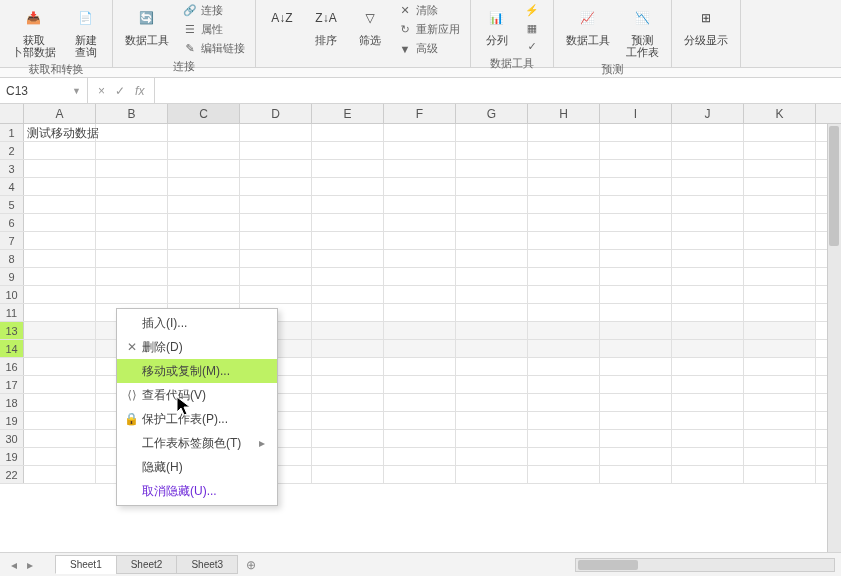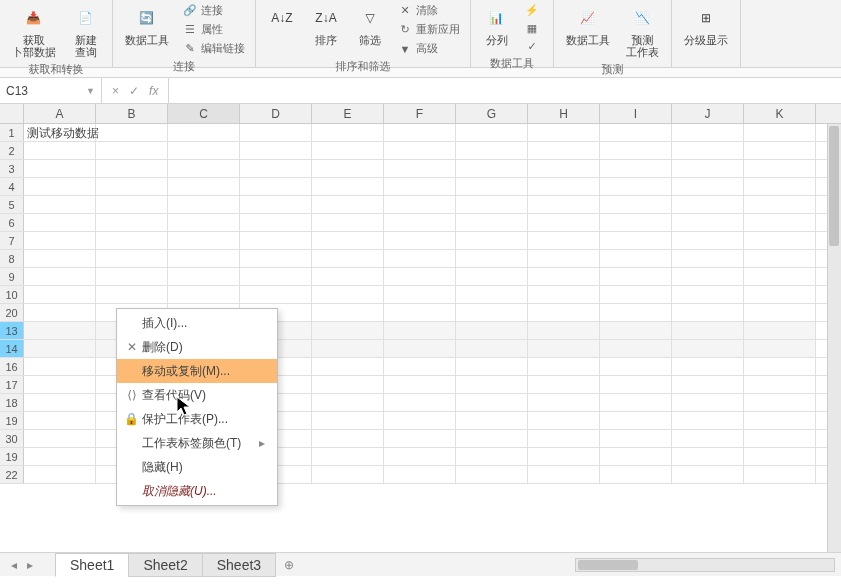--- a/index.html
+++ b/index.html
@@ -12,55 +12,55 @@
 .rgroup-label { text-align: center; font-size: 11px; color: #666; padding-top: 2px; }
 .big-btn { display: flex; flex-direction: column; align-items: center; gap: 2px; padding: 2px 4px; cursor: pointer; }
 .big-btn .ico { width: 28px; height: 28px; display: flex; align-items: center; justify-content: center; }
 .big-btn .lbl { font-size: 11px; text-align: center; line-height: 1.1; }
 .mini-list { display: flex; flex-direction: column; gap: 2px; }
 .mini-btn { display: flex; align-items: center; gap: 4px; font-size: 11px; padding: 1px 2px; cursor: pointer; color: #666; }
 .mini-btn .mi { width: 14px; height: 14px; display: inline-flex; align-items: center; justify-content: center; }
 
 
 .fx-row { height: 26px; border-bottom: 1px solid #d4d4d4; display: flex; align-items: stretch; }
-.namebox { width: 102px; border-right: 1px solid #d4d4d4; padding: 4px 6px; font-size: 12px; background: #fff; display: flex; align-items: center; justify-content: space-between; }
+.namebox { width: 88px; border-right: 1px solid #d4d4d4; padding: 4px 6px; font-size: 12px; background: #fff; display: flex; align-items: center; justify-content: space-between; }
 .namebox .dd { color: #999; font-size: 9px; }
 .fx-ctrl { display: flex; align-items: center; gap: 10px; padding: 0 10px; border-right: 1px solid #d4d4d4; color: #999; }
 .fx-input { flex: 1; padding: 4px 6px; background: #fff; }
 .spacer-row { height: 10px; border-bottom: 1px solid #d4d4d4; background: #fafafa; }
 
 
 .grid-wrap { position: relative; height: 448px; overflow: hidden; background: #fff; }
 .colhdrs { display: flex; height: 20px; background: #f0f0f0; border-bottom: 1px solid #ccc; }
 .corner { width: 24px; border-right: 1px solid #ccc; background: #f0f0f0; }
 .ch { width: 72px; border-right: 1px solid #ccc; text-align: center; font-size: 12px; color: #555; line-height: 20px; }
 .ch.sel { background: #e2e2e2; }
 .rows { height: 428px; overflow-y: auto; overflow-x: auto; }
 .row { display: flex; height: 18px; border-bottom: 1px solid #e0e0e0; }
 .rh { width: 24px; background: #f0f0f0; border-right: 1px solid #ccc; text-align: center; font-size: 11px; color: #555; line-height: 18px; }
-.rh.sel { background: #7dd3fc; }
+.rh.sel { background: #bef264; }
 .cell { width: 72px; border-right: 1px solid #e0e0e0; padding: 0 3px; font-size: 12px; line-height: 18px; white-space: nowrap; overflow: visible; }
 .cell.sel { outline: 2px solid #217346; outline-offset: -1px; }
 .row.sel .cell { background: #f5f5f5; }
 
 
 .tabs-row { height: 24px; background: #f3f3f3; border-top: 1px solid #d4d4d4; display: flex; align-items: center; padding: 0 6px; gap: 0; position: relative; }
 .nav-arrow { width: 16px; height: 16px; display: flex; align-items: center; justify-content: center; color: #888; cursor: pointer; }
-.tab { padding: 3px 14px; font-size: 14px; border: 1px solid #ccc; background: #e7e7e7; cursor: pointer; margin-left: -1px; }
+.tab { padding: 3px 14px; font-size: 10px; border: 1px solid #ccc; background: #e7e7e7; cursor: pointer; margin-left: -1px; }
 .tab.active { background: #fff; border-bottom: 1px solid #fff; font-weight: 500; }
 .add-tab { width: 20px; text-align: center; color: #888; cursor: pointer; padding-left: 6px; }
 .hscroll { margin-left: auto; width: 260px; height: 14px; background: #e8e8e8; border: 1px solid #ccc; position: relative; }
 .hscroll .thumb { position: absolute; left: 2px; top: 1px; width: 60px; height: 10px; background: #c4c4c4; border-radius: 2px; }
 .vscroll { position: absolute; right: 0; top: 20px; bottom: 0; width: 14px; background: #e8e8e8; border-left: 1px solid #ccc; }
 .vscroll .thumb { position: absolute; top: 2px; left: 1px; width: 10px; height: 120px; background: #c4c4c4; border-radius: 2px; }
 
 
 .ctxmenu { position: absolute; left: 116px; top: 308px; width: 162px; background: #fff; border: 1px solid #c0c0c0; box-shadow: 3px 3px 6px rgba(0,0,0,.15); z-index: 50; padding: 2px 0; }
 .ctx-item { display: flex; align-items: center; height: 24px; padding: 0 12px 0 6px; gap: 1px; cursor: pointer; font-size: 12px; }
-.ctx-item:hover, .ctx-item.hl { background: #fdba74; }
+.ctx-item:hover, .ctx-item.hl { background: #bef264; }
 .ctx-ico { width: 18px; height: 16px; display: flex; align-items: center; justify-content: center; color: #777; }
 .cursor-img { position: absolute; left: 176px; top: 396px; z-index: 60; pointer-events: none; }
 </style>
 </head>
 <body>
 
 <div class="ribbon" id="ribbon">
     <div class="rgroup">
       <div class="rgroup-items">
         <div class="big-btn">
@@ -119,21 +119,20 @@
           <div class="mini-btn">
             <span class="mi">↻</span>
             <span>重新应用</span>
           </div>
           <div class="mini-btn">
             <span class="mi">▼</span>
             <span>高级</span>
           </div>
         </div>
       </div>
-      <div class="rgroup-label">排序和筛选</div>
     </div>
     <div class="rgroup">
       <div class="rgroup-items">
         <div class="big-btn">
           <span class="ico">📊</span>
           <span class="lbl">分列</span>
         </div>
         <div class="mini-list">
           <div class="mini-btn">
             <span class="mi">⚡</span>
@@ -340,21 +339,21 @@
         <div class="cell"></div>
         <div class="cell"></div>
         <div class="cell"></div>
         <div class="cell"></div>
         <div class="cell"></div>
         <div class="cell"></div>
         <div class="cell"></div>
         <div class="cell"></div>
       </div>
       <div class="row">
-        <div class="rh">20</div>
+        <div class="rh">11</div>
         <div class="cell"></div>
         <div class="cell"></div>
         <div class="cell"></div>
         <div class="cell"></div>
         <div class="cell"></div>
         <div class="cell"></div>
         <div class="cell"></div>
         <div class="cell"></div>
         <div class="cell"></div>
         <div class="cell"></div>
@@ -530,20 +529,20 @@
     </div>
     <div class="ctx-item">
       <span class="ctx-ico"></span>
       <span>工作表标签颜色(T)</span>
       <span style="margin-left:auto;color:#888">▸</span>
     </div>
     <div class="ctx-item">
       <span class="ctx-ico"></span>
       <span>隐藏(H)</span>
     </div>
-    <div class="ctx-item" style="color: #7f1d1d; font-style: italic;">
+    <div class="ctx-item" style="color: #6d28d9;">
       <span class="ctx-ico"></span>
       <span>取消隐藏(U)...</span>
     </div>
   </div>
 <svg class="cursor-img" width="18" height="22">
     <path d="M1 1 L1 16 L5 12 L8 19 L11 18 L8 11 L14 11 Z" fill="#000" stroke="#fff" stroke-width="1"></path>
   </svg>
 
 </body></html>

